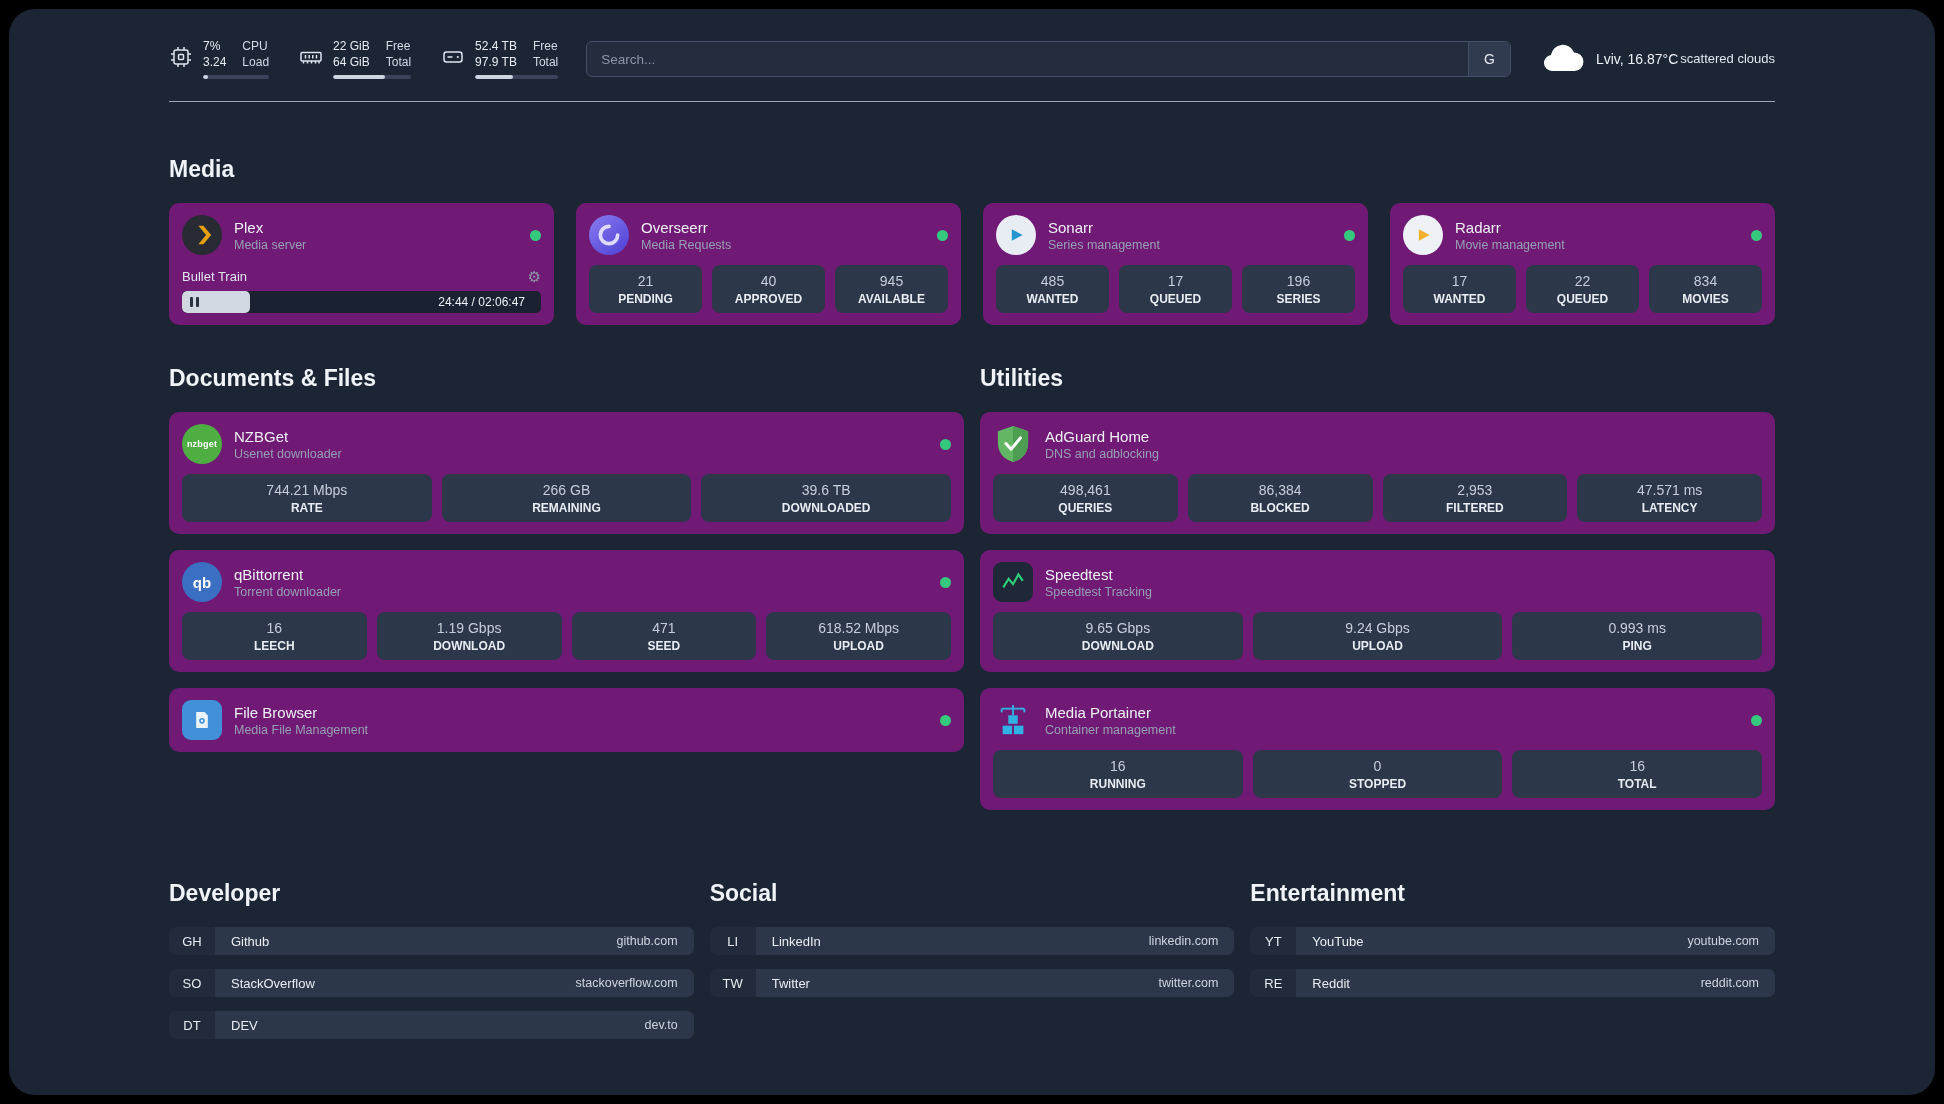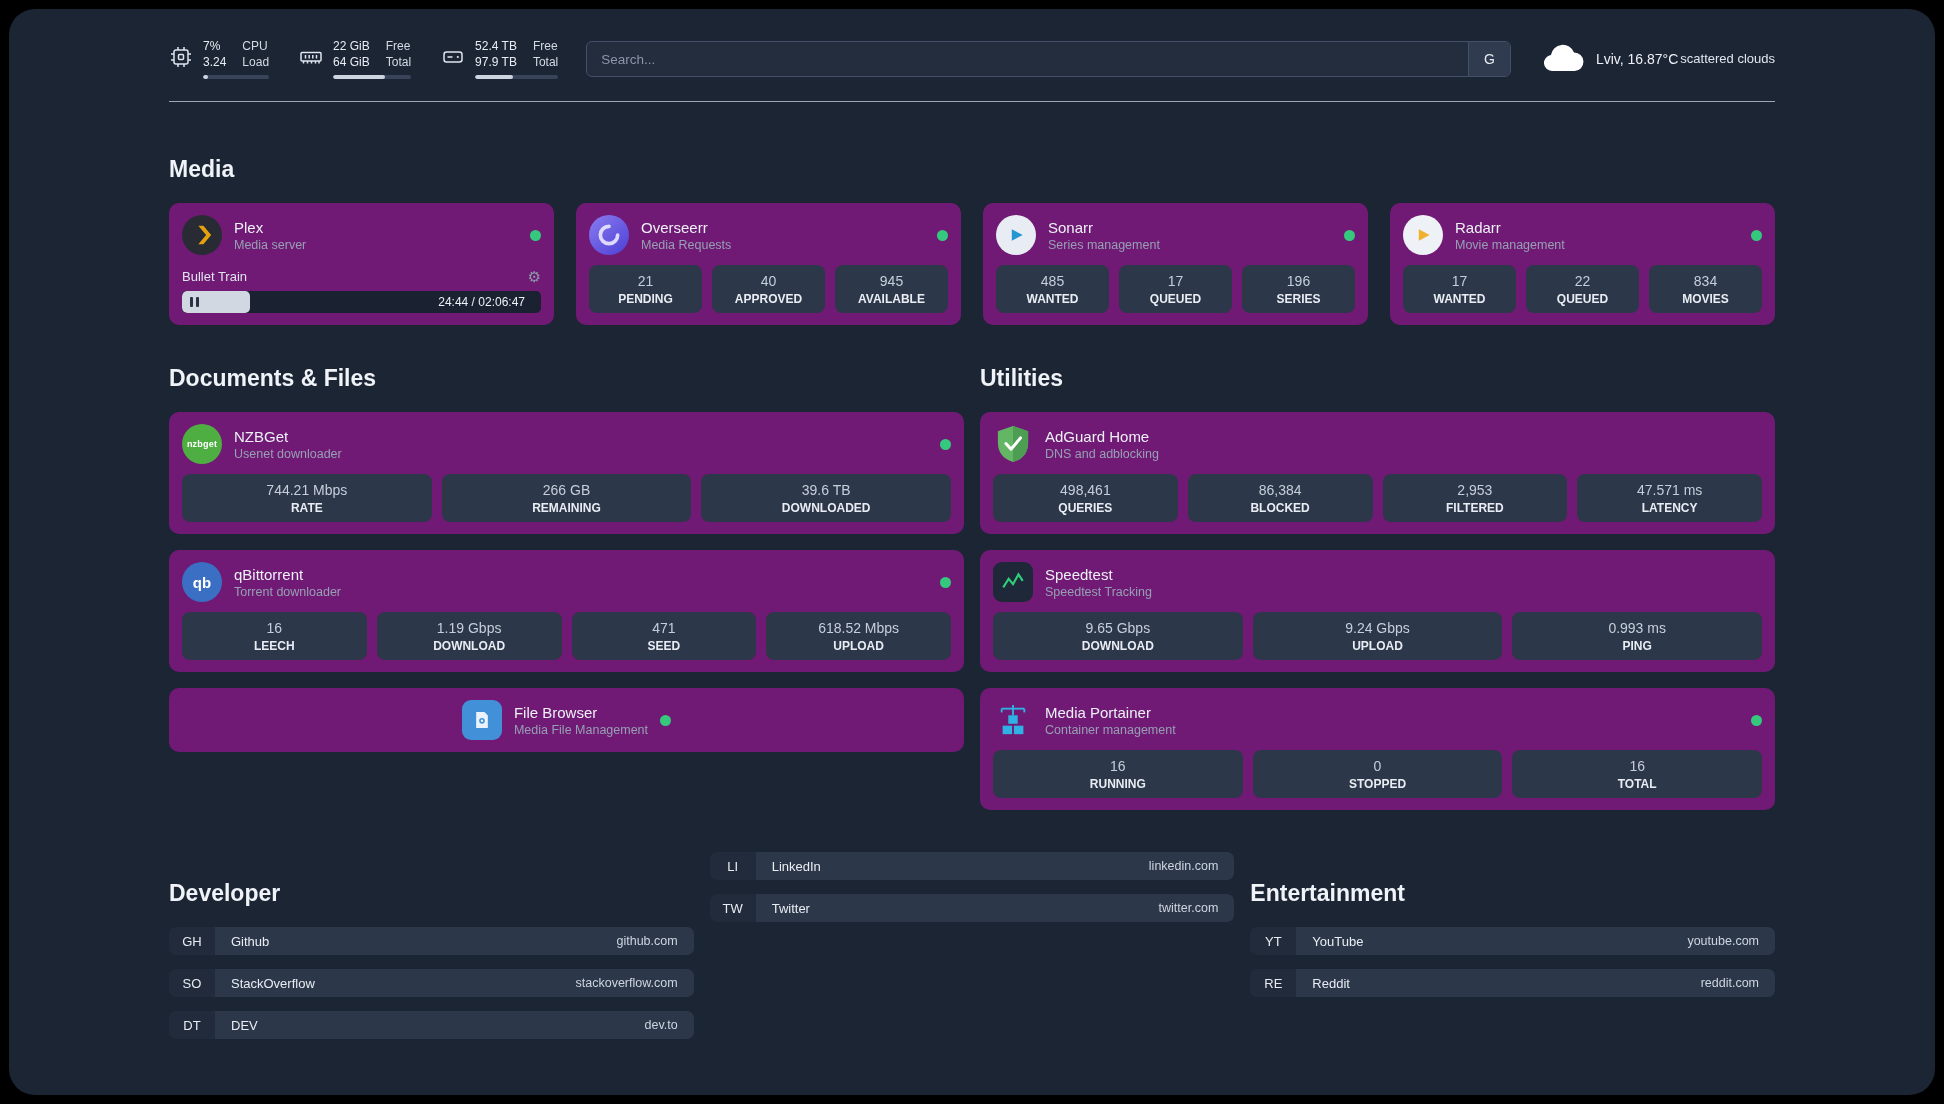--- a/index.html
+++ b/index.html
@@ -25,21 +25,21 @@
   .weather{display:flex;gap:11px;align-items:center;}
   .weather-text{display:flex;flex-direction:row;gap:2px;}
   .weather-loc{font-size:14px;color:#eef1f7;}
   .weather-cond{font-size:13px;color:#dfe6f0;}
   .divider{border-bottom:1.5px solid #b6bdc9;margin-top:22px;opacity:.85;}
 
   
   .sec-title{font-size:23px;font-weight:600;color:#f0f3f8;margin:54px 0 20px;}
   .grid4{display:grid;grid-template-columns:repeat(4,1fr);gap:22px;}
   .card{background:#701a75;border-radius:10px;padding:12px 13px;display:flex;flex-direction:column;justify-content:space-between;gap:10px;min-height:122px;}
-  .card.slim{min-height:0;align-items:center;}
+  .card.slim{min-height:0;}
   .card-head{display:flex;align-items:center;gap:12px;}
   .app-icon{width:40px;height:40px;border-radius:50%;display:flex;align-items:center;justify-content:center;flex:none;}
   .app-icon.sq{border-radius:9px;}
   .app-meta{display:flex;flex-direction:column;gap:2px;}
   .app-name{font-size:15px;color:#edf0f5;font-weight:500;}
   .app-sub{font-size:12.5px;color:#96a0b3;}
   .dot{margin-left:auto;width:11px;height:11px;border-radius:50%;background:#35c97d;flex:none;}
   .stats{display:flex;gap:10px;}
   .stat{flex:1;background:#2c3749;border-radius:8px;padding:8px 4px 7px;text-align:center;display:flex;flex-direction:column;gap:3px;}
   .stat-val{font-size:14px;color:#c7cedb;}
@@ -503,20 +503,21 @@
       <div class="bm-row">
         <span class="bm-abbr">DT</span>
         <div class="bm-strip">
           <span class="bm-name">DEV</span>
           <span class="bm-url">dev.to</span>
         </div>
       </div>
     </section>
 
     <section>
+      <h2 class="sec-title">Social</h2>
       <div class="bm-row">
         <span class="bm-abbr">LI</span>
         <div class="bm-strip">
           <span class="bm-name">LinkedIn</span>
           <span class="bm-url">linkedin.com</span>
         </div>
       </div>
       <div class="bm-row">
         <span class="bm-abbr">TW</span>
         <div class="bm-strip">

